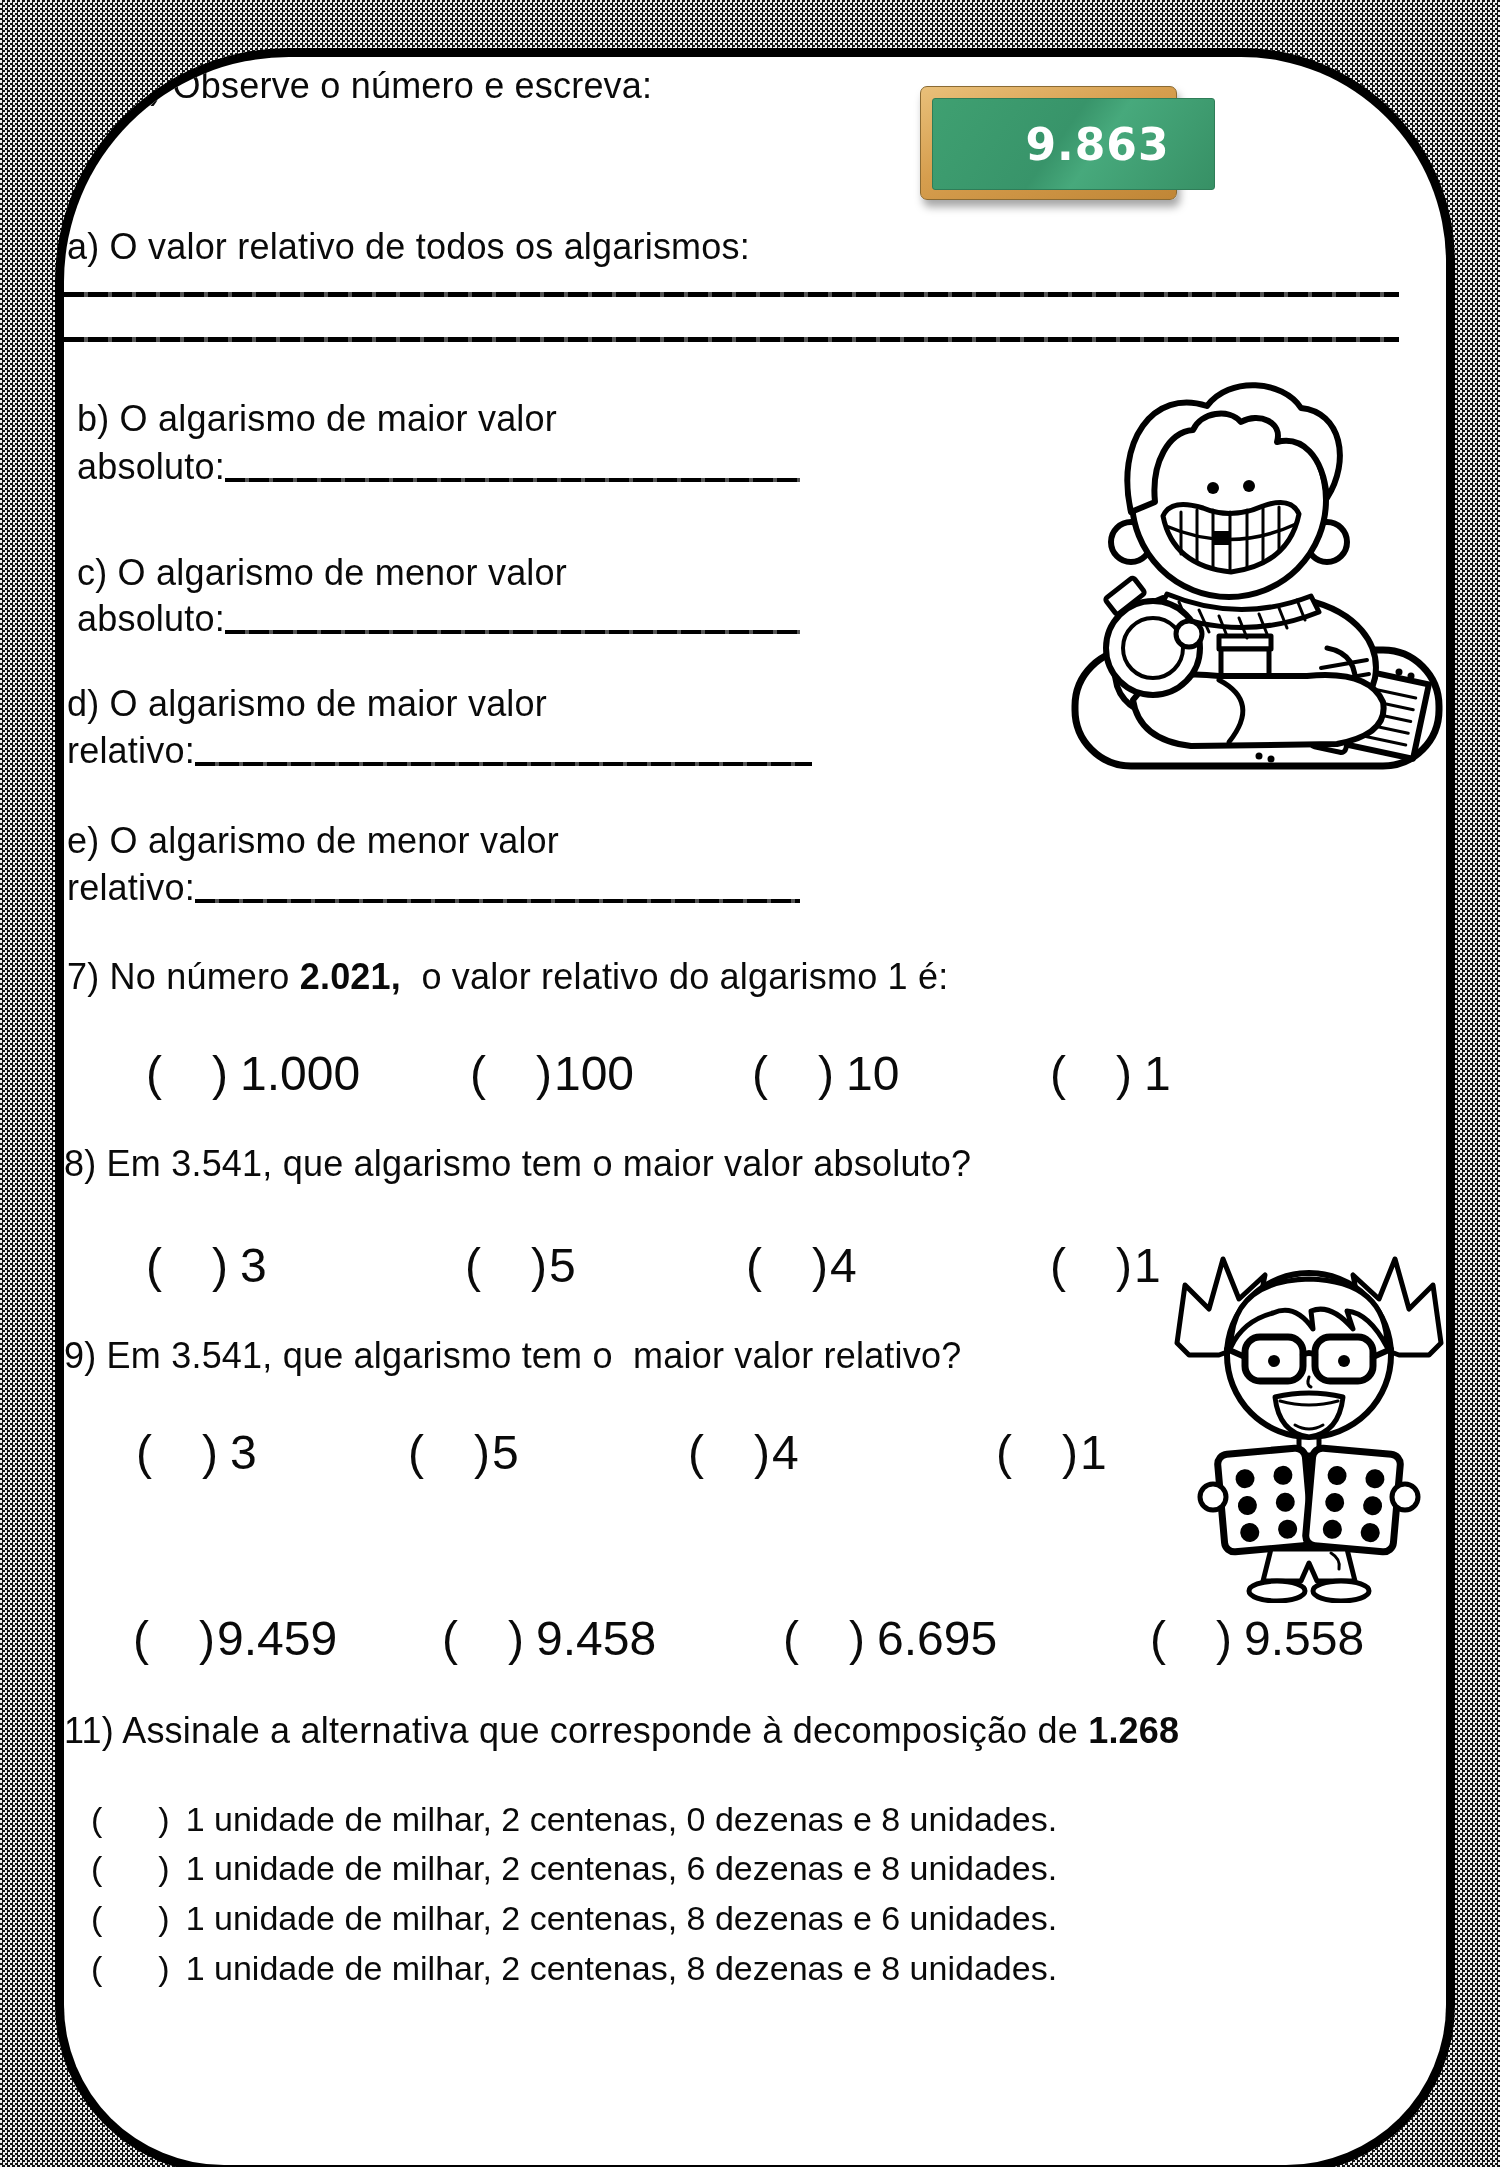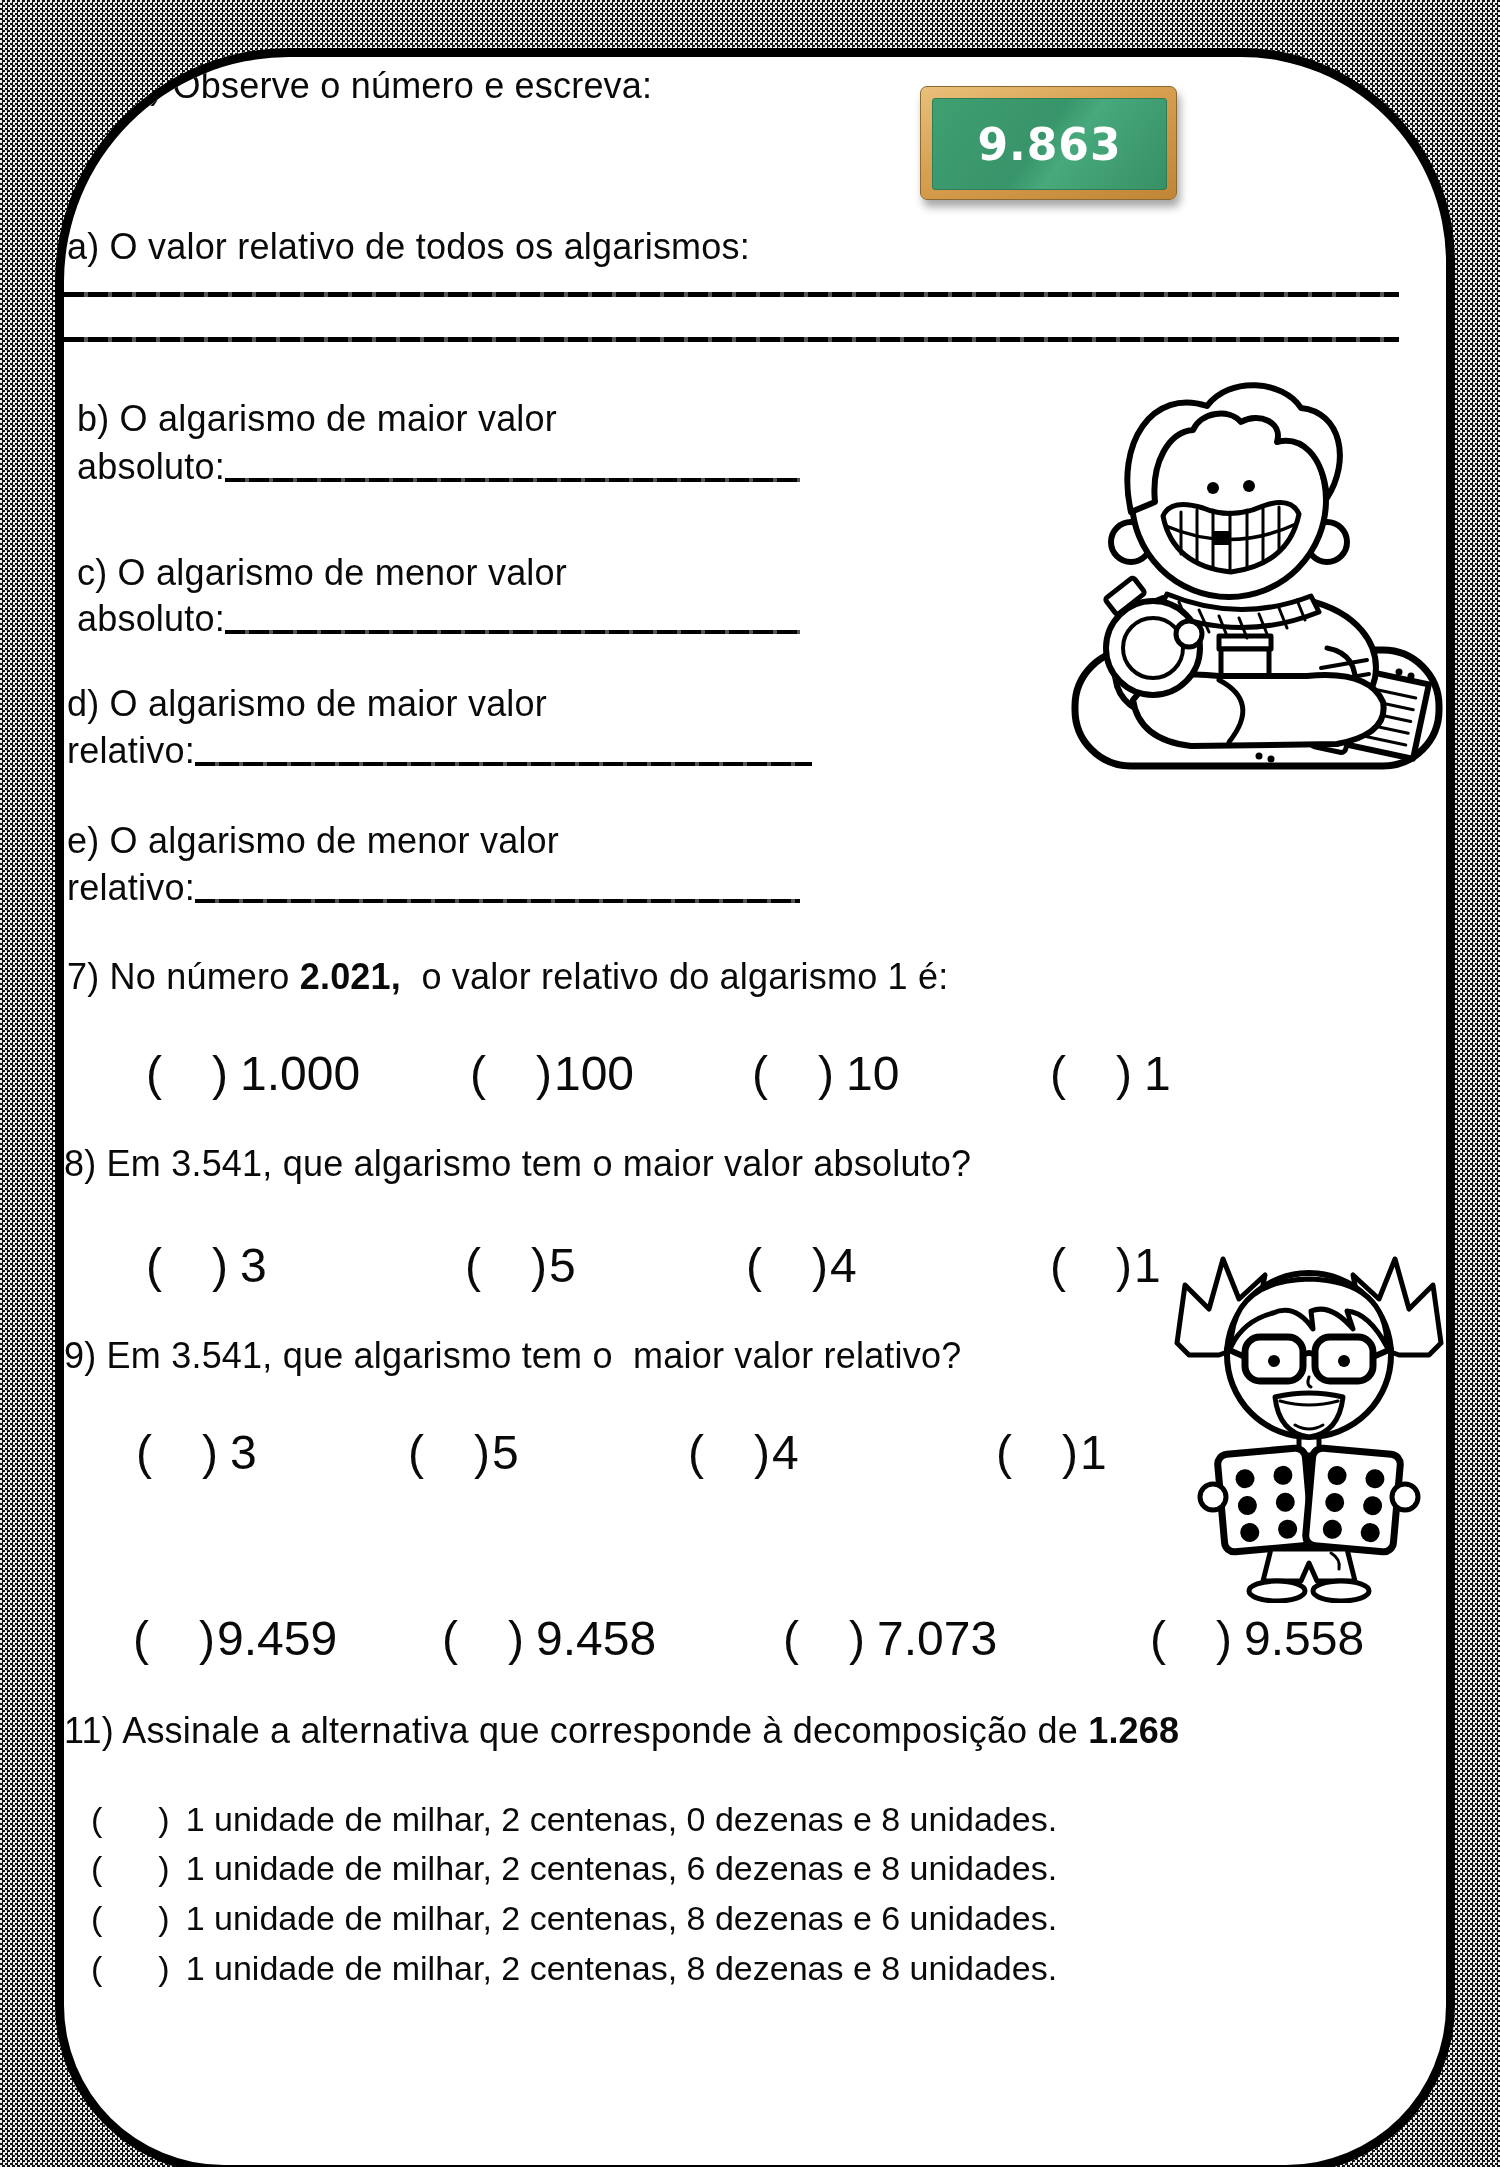--- a/index.html
+++ b/index.html
@@ -23,21 +23,21 @@
   .opt .lbl{margin-left:12px;}
   .opt11{font-size:34px;}
   .opt11 .gap{width:56px;}
   .opt11 .lbl{margin-left:16px;}
   .chalkboard{position:absolute;left:856px;top:29px;width:257px;height:114px;box-sizing:border-box;
          padding:11px;border-radius:7px;border:1px solid #8a6a33;
          background:linear-gradient(160deg,#e9c07a 0%,#d69e4e 45%,#c08636 100%);
          box-shadow:3px 7px 9px rgba(0,0,0,.35);}
   .board-inner{width:100%;height:100%;border-radius:3px;border:1px solid #2f7d58;
          background:linear-gradient(125deg,#3fa071 0%,#38946a 45%,#47a97c 58%,#379065 100%);
-         display:flex;align-items:center;justify-content:center;}
+         display:flex;align-items:center;justify-content:center;padding-left:48px;}
   .board-num{font-family:"DejaVu Sans",sans-serif;font-weight:700;font-size:44px;color:#fff;letter-spacing:1px;}
   .illu{position:absolute;}
   .illu *{stroke-linecap:round;stroke-linejoin:round;}
 </style>
 </head>
 <body>
 
 <div class="page">
   <div class="panel">
 
@@ -101,21 +101,21 @@
       <span class="opt" style="left:72px;"><span>(</span><span class="gap"></span><span>)</span><span class="lbl">3</span></span>
       <span class="opt" style="left:344px;"><span>(</span><span class="gap"></span><span>)</span><span class="lbl" style="margin-left:2px;">5</span></span>
       <span class="opt" style="left:624px;"><span>(</span><span class="gap"></span><span>)</span><span class="lbl" style="margin-left:2px;">4</span></span>
       <span class="opt" style="left:932px;"><span>(</span><span class="gap"></span><span>)</span><span class="lbl" style="margin-left:2px;">1</span></span>
     </div>
 
 
     <div class="optrow" style="top:1554px;">
       <span class="opt" style="left:69px;"><span>(</span><span class="gap"></span><span>)</span><span class="lbl" style="margin-left:2px;">9.459</span></span>
       <span class="opt" style="left:378px;"><span>(</span><span class="gap"></span><span>)</span><span class="lbl">9.458</span></span>
-      <span class="opt" style="left:719px;"><span>(</span><span class="gap"></span><span>)</span><span class="lbl">7.073</span></span>
+      <span class="opt" style="left:719px;"><span>(</span><span class="gap"></span><span>)</span><span class="lbl">6.695</span></span>
       <span class="opt" style="left:1086px;"><span>(</span><span class="gap"></span><span>)</span><span class="lbl">9.558</span></span>
     </div>
 
     <div class="txt" style="left:0px;top:1653px;"><span>11) Assinale a alternativa que corresponde à decomposição de </span><b>1.268</b></div>
 
     <div class="opt opt11" style="left:27px;top:1743px;"><span>(</span><span class="gap"></span><span>)</span><span class="lbl">1 unidade de milhar, 2 centenas, 0 dezenas e 8 unidades.</span></div>
     <div class="opt opt11" style="left:27px;top:1792px;"><span>(</span><span class="gap"></span><span>)</span><span class="lbl">1 unidade de milhar, 2 centenas, 6 dezenas e 8 unidades.</span></div>
     <div class="opt opt11" style="left:27px;top:1842px;"><span>(</span><span class="gap"></span><span>)</span><span class="lbl">1 unidade de milhar, 2 centenas, 8 dezenas e 6 unidades.</span></div>
     <div class="opt opt11" style="left:27px;top:1892px;"><span>(</span><span class="gap"></span><span>)</span><span class="lbl">1 unidade de milhar, 2 centenas, 8 dezenas e 8 unidades.</span></div>
 

